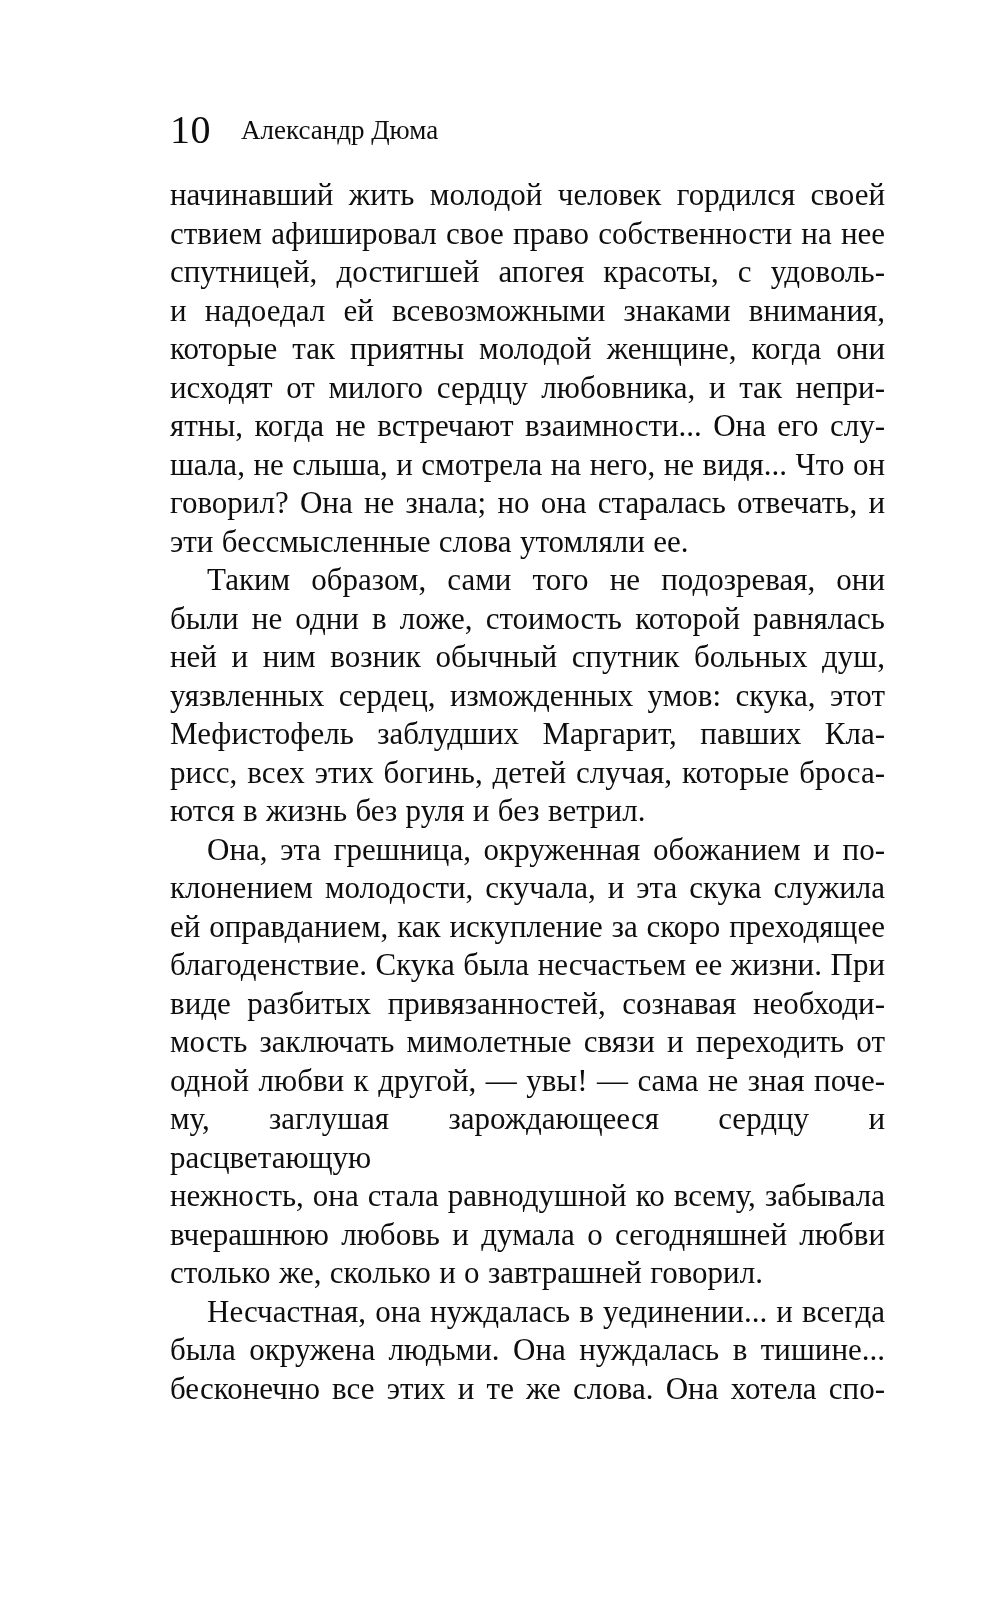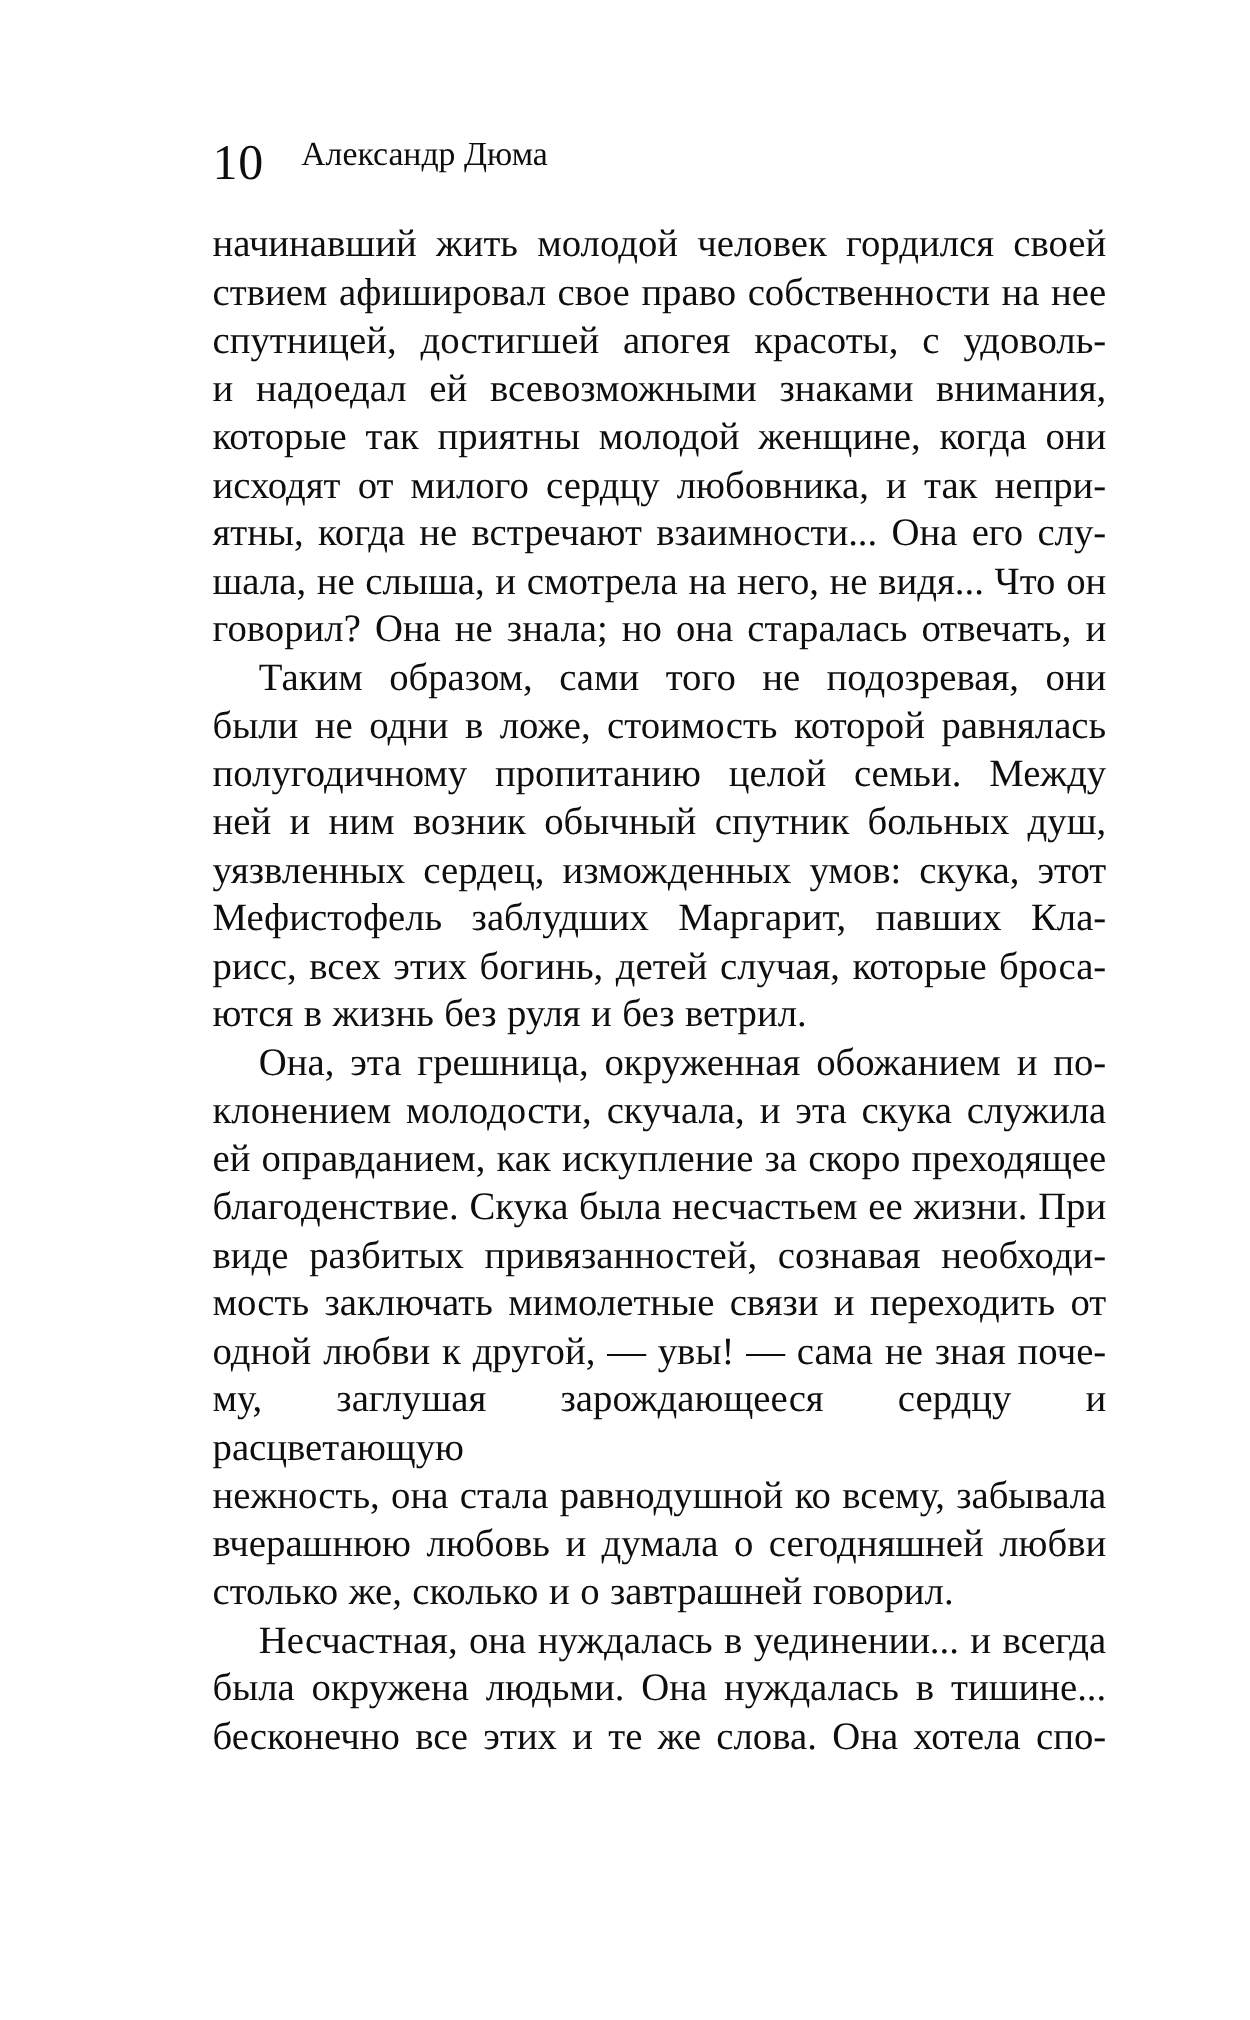--- a/index.html
+++ b/index.html
@@ -15,21 +15,21 @@
     color: #0e0e0e;
     font-family: "Liberation Serif", "DejaVu Serif", serif;
     overflow: hidden;
   }
   .page-header {
     position: absolute;
     left: 170px;
     top: 110px;
     width: 715px;
     display: flex;
-    align-items: flex-start;
+    align-items: center;
   }
   .page-number {
     font-size: 40px;
     line-height: 1;
     letter-spacing: 0.5px;
   }
   .running-title {
     font-size: 27px;
     line-height: 1;
     margin-left: 30px;
@@ -67,25 +67,25 @@
       <div class="paragraph">
         <div class="line">начинавший жить молодой человек гордился своей</div>
         <div class="line">ствием афишировал свое право собственности на нее</div>
         <div class="line">спутницей, достигшей апогея красоты, с удоволь-</div>
         <div class="line">и надоедал ей всевозможными знаками внимания,</div>
         <div class="line">которые так приятны молодой женщине, когда они</div>
         <div class="line">исходят от милого сердцу любовника, и так непри-</div>
         <div class="line">ятны, когда не встречают взаимности... Она его слу-</div>
         <div class="line">шала, не слыша, и смотрела на него, не видя... Что он</div>
         <div class="line">говорил? Она не знала; но она старалась отвечать, и</div>
+        <div class="line para-end">эти бессмысленные слова утомляли ее.</div>
       </div>
       <div class="paragraph">
         <div class="line indent">Таким образом, сами того не подозревая, они</div>
         <div class="line">были не одни в ложе, стоимость которой равнялась</div>
-        <div class="line">полугодичному пропитанию целой семьи. Между</div>
         <div class="line">ней и ним возник обычный спутник больных душ,</div>
         <div class="line">уязвленных сердец, изможденных умов: скука, этот</div>
         <div class="line">Мефистофель заблудших Маргарит, павших Кла-</div>
         <div class="line">рисс, всех этих богинь, детей случая, которые броса-</div>
         <div class="line para-end">ются в жизнь без руля и без ветрил.</div>
       </div>
       <div class="paragraph">
         <div class="line indent">Она, эта грешница, окруженная обожанием и по-</div>
         <div class="line">клонением молодости, скучала, и эта скука служила</div>
         <div class="line">ей оправданием, как искупление за скоро преходящее</div>

